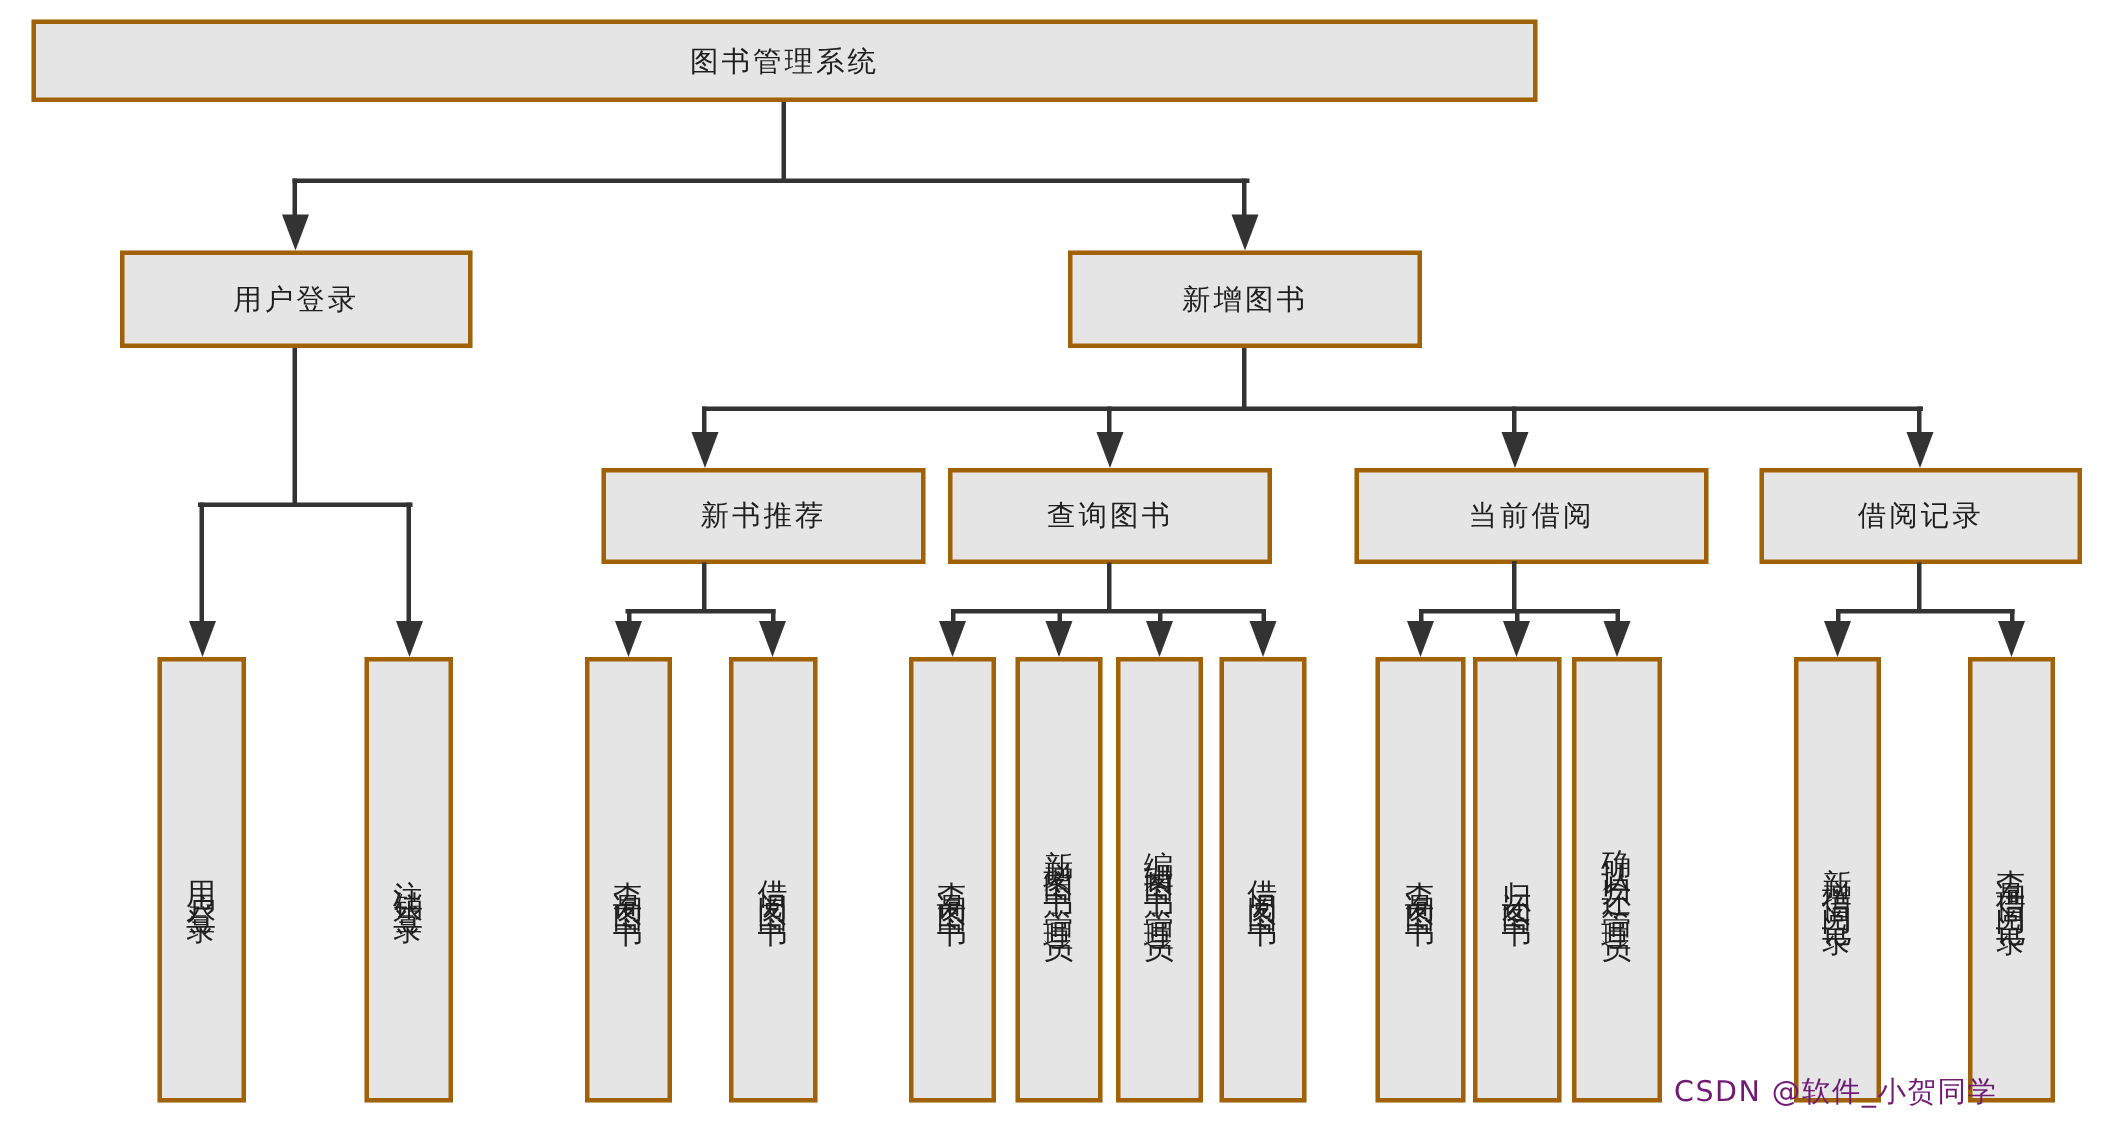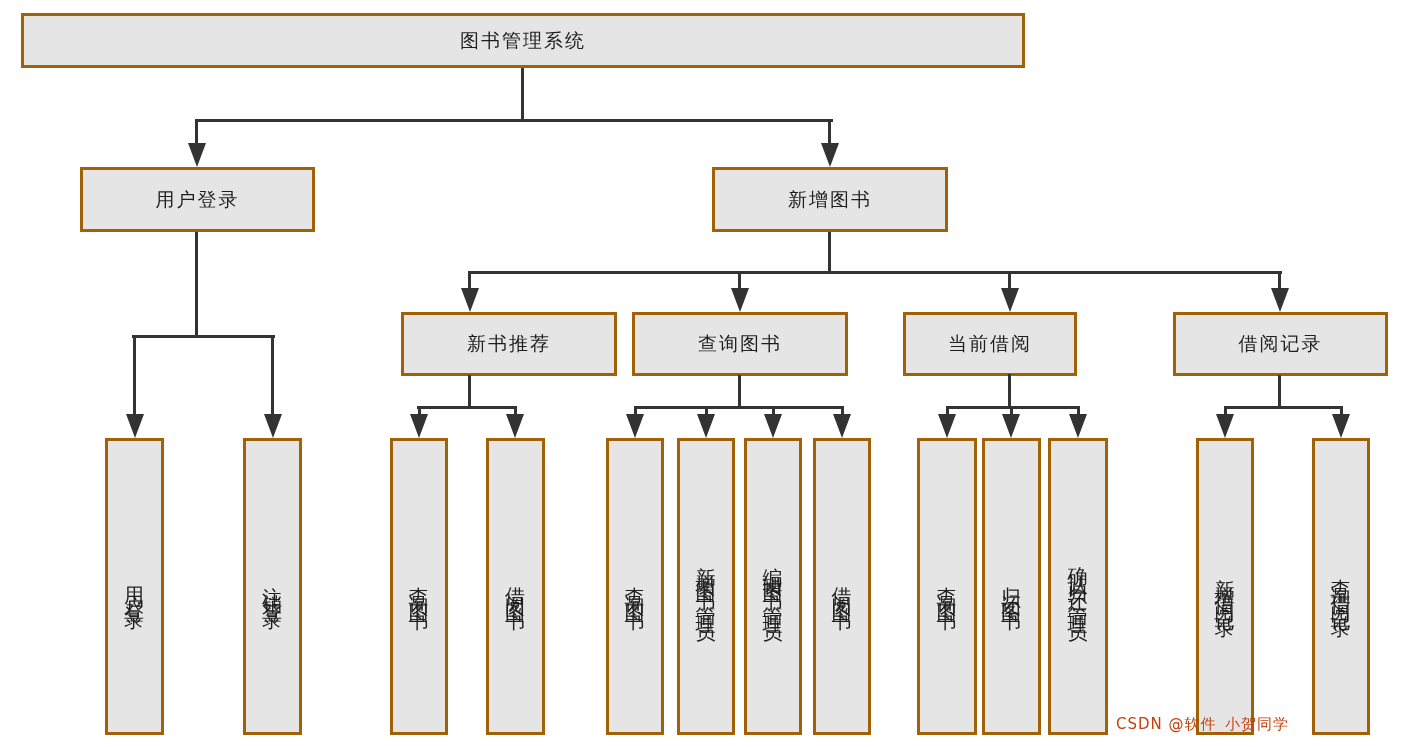--- a/index.html
+++ b/index.html
@@ -23,22 +23,22 @@
   .vline { position:absolute; width:3px; background:#333333; }
   .hline { position:absolute; height:3px; background:#333333; }
   .ahead {
     position:absolute; width:0; height:0;
     border-left:9px solid transparent;
     border-right:9px solid transparent;
     border-top:24px solid #333333;
   }
   .watermark {
     position:absolute; left:1116px; top:715px;
-    font-size:15px; letter-spacing:1px;
-    color:#c2410c; white-space:nowrap; z-index:10;
+    font-size:19px; letter-spacing:1px;
+    color:#701a75; white-space:nowrap; z-index:10;
   }
 </style>
 </head>
 <body>
 
 <div class="stage">
 
   <div class="box" style="left:21px; top:13px; width:1004px; height:55px;">
     <span class="hlabel">图书管理系统</span>
   </div>
@@ -74,21 +74,21 @@
   <div class="ahead" style="left:1001px; top:288px;"></div>
   <div class="vline" style="left:1278px; top:271px; height:20px;"></div>
   <div class="ahead" style="left:1271px; top:288px;"></div>
 
   <div class="box" style="left:362px; top:312px; width:216px; height:64px;margin-left:39px;">
     <span class="hlabel">新书推荐</span>
   </div>
   <div class="box" style="left:632px; top:312px; width:216px; height:64px;">
     <span class="hlabel">查询图书</span>
   </div>
-  <div class="box" style="left:903px; top:312px; width:174px; height:64px;">
+  <div class="box" style="left:903px; top:312px; width:236px; height:64px;">
     <span class="hlabel">当前借阅</span>
   </div>
   <div class="box" style="left:1173px; top:312px; width:215px; height:64px;">
     <span class="hlabel">借阅记录</span>
   </div>
 
   <div class="vline" style="left:468px; top:375px; height:33px;"></div>
   <div class="hline" style="left:417px; top:406px; width:100px;"></div>
   <div class="vline" style="left:418px; top:406px; height:12px;"></div>
   <div class="ahead" style="left:410px; top:414px;"></div>

